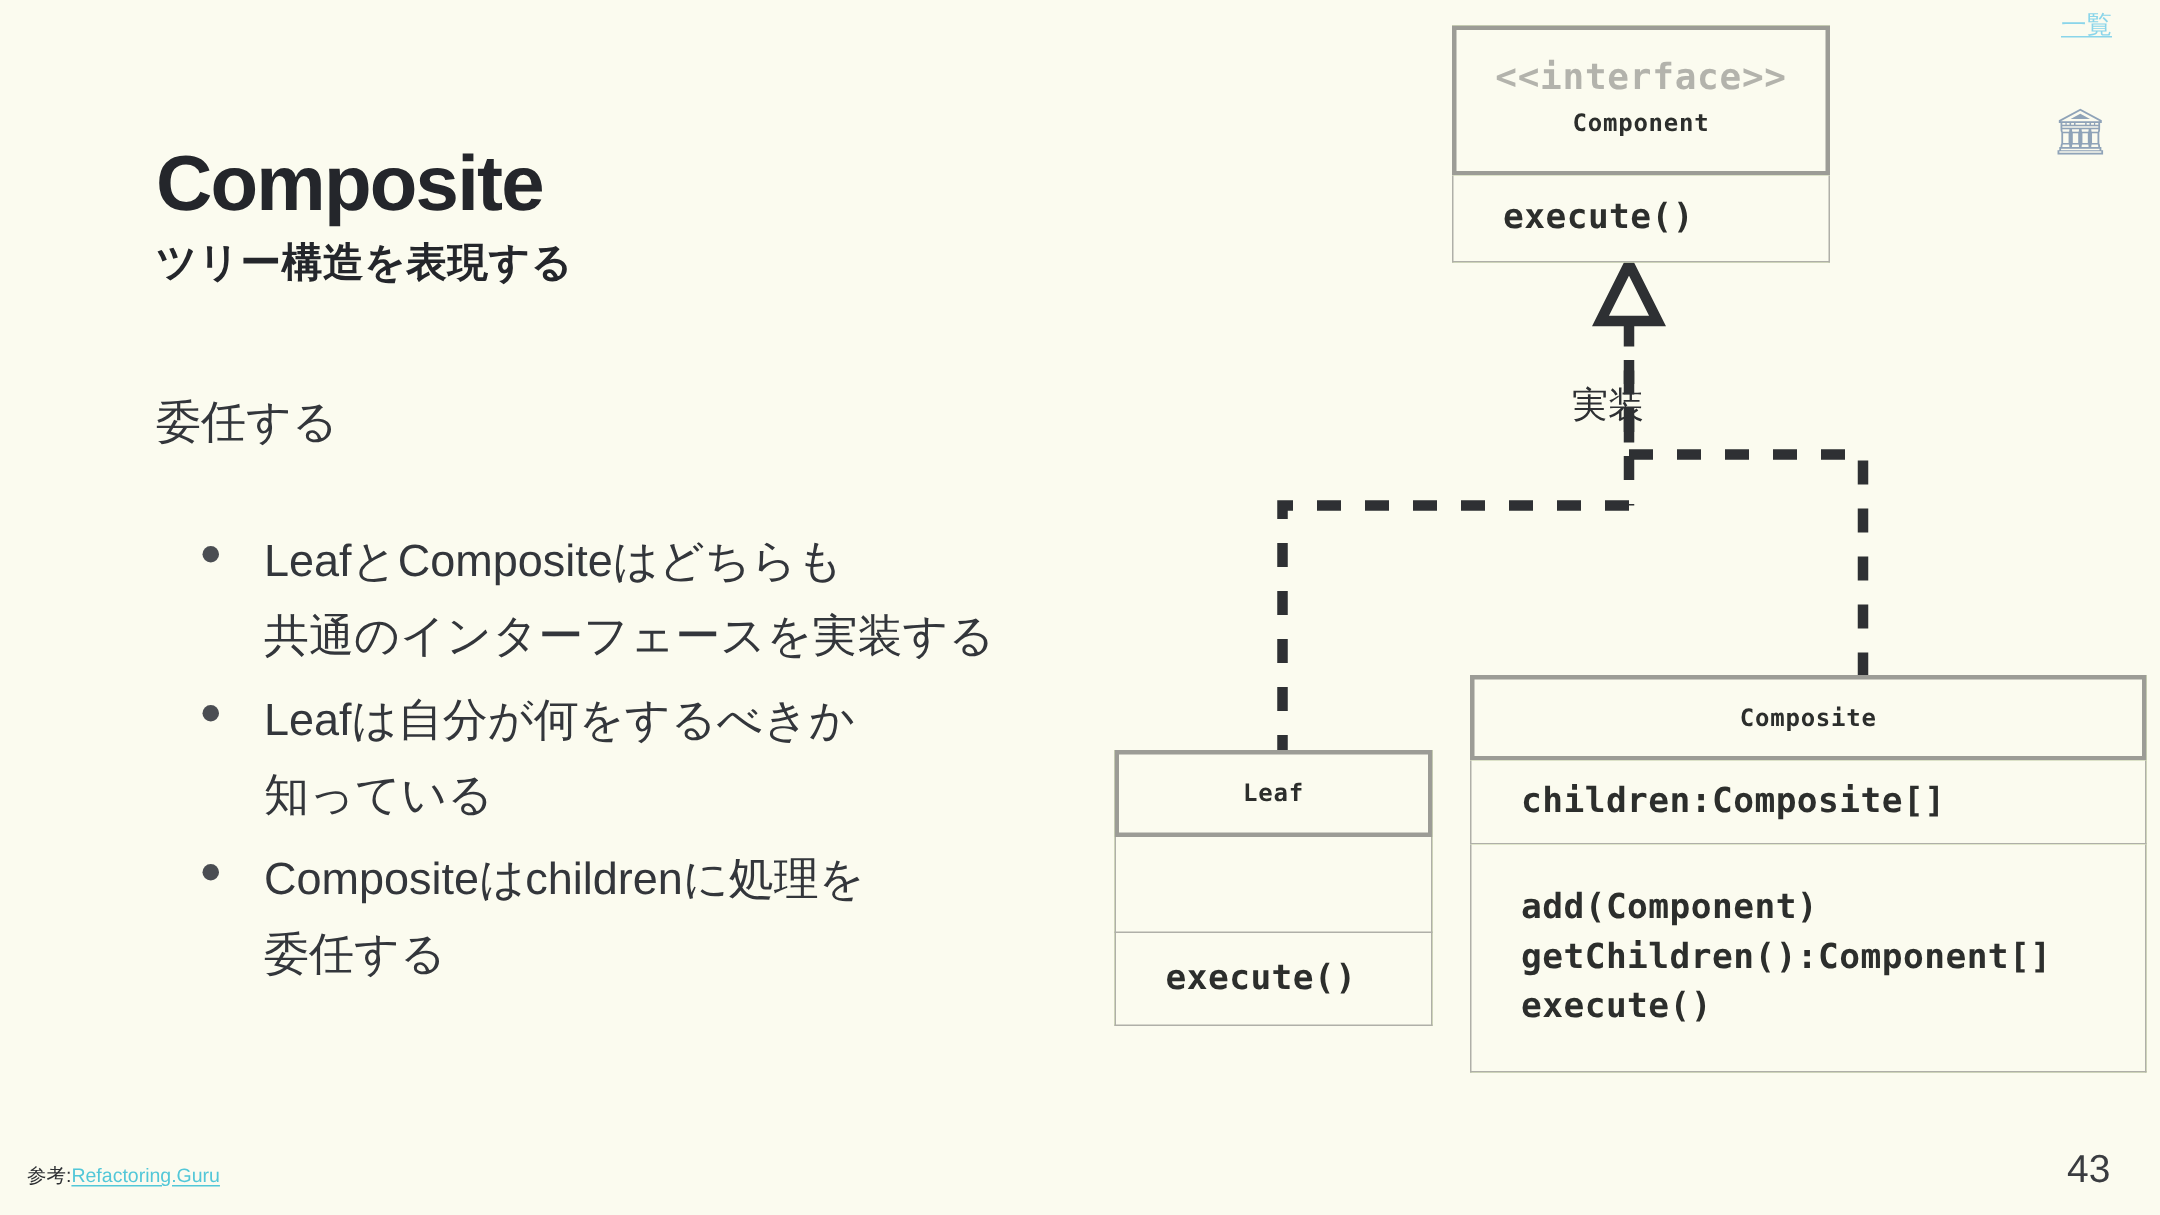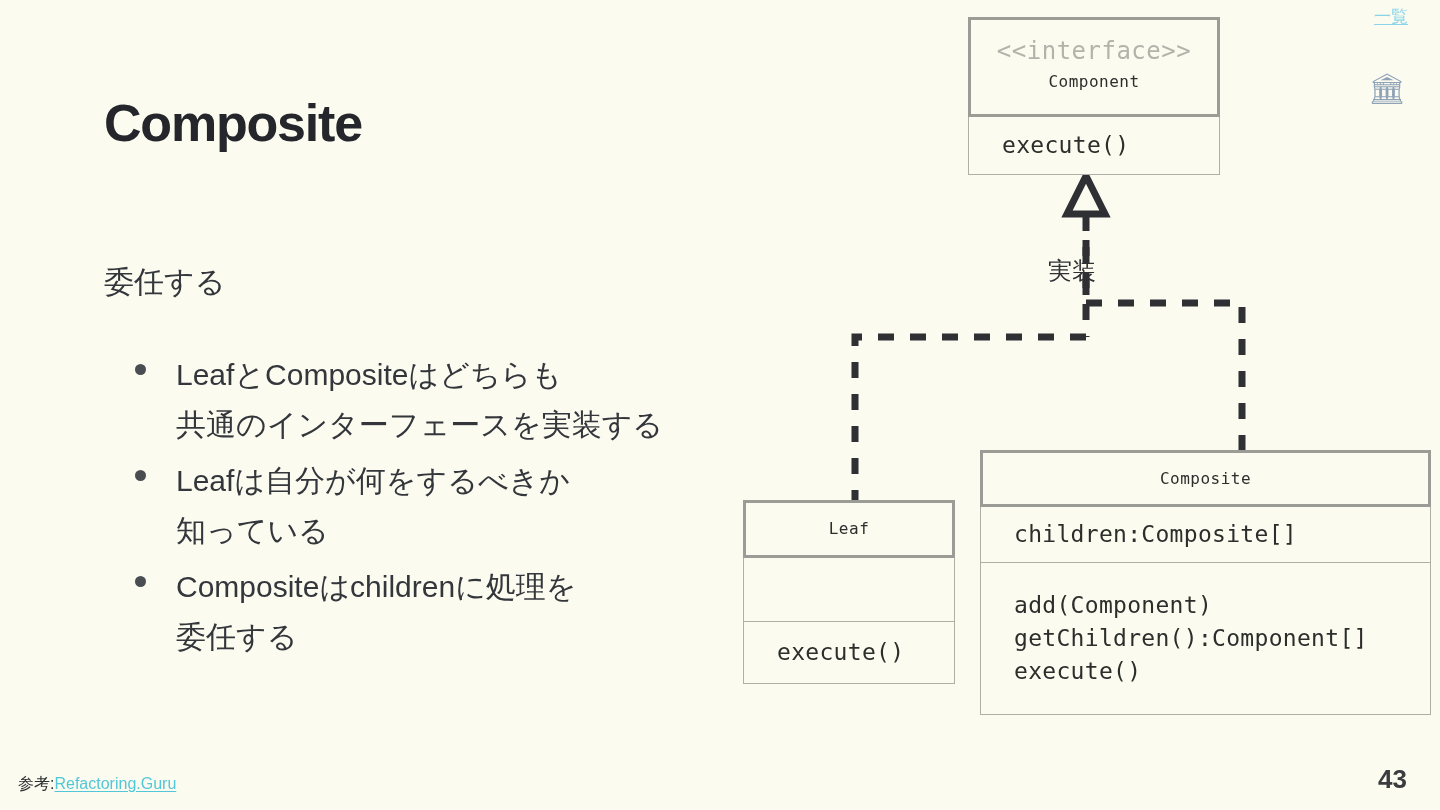--- a/index.html
+++ b/index.html
@@ -110,54 +110,54 @@
     line-height: 50px;
     color: #33363B;
     letter-spacing: 0px;
   }
 
   
   .footer-note {
     position: absolute;
     left: 18px;
     bottom: 14px;
-    font-size: 16px;
+    font-size: 13px;
     line-height: 24px;
     color: #2E3033;
     white-space: nowrap;
   }
   .footer-note .ref-link {
     color: #52C7D8;
     text-decoration: underline;
     text-decoration-color: #52C7D8;
     text-underline-offset: 2px;
     cursor: pointer;
   }
   .page-number {
     position: absolute;
     right: 33px;
     bottom: 16px;
     font-size: 26px;
     line-height: 30px;
     color: #3A3C40;
-    font-weight: bold;
   }
 
   
   .diagram {
     position: absolute;
     left: 700px;
     top: 0;
     width: 740px;
     height: 810px;
   }
   .uml-box {
     position: absolute;
     background: #bef264;
     box-sizing: border-box;
+    font-weight: bold;
   }
   .uml-head {
     border: 3px solid #9C9C96;
     box-sizing: border-box;
     background: #FBFBEF;
     display: flex;
     flex-direction: column;
     align-items: center;
     justify-content: center;
   }
@@ -211,20 +211,21 @@
 </style>
 </head>
 <body>
 
 <div class="slide">
 
   <a class="toc-link">一覧</a>
   <div class="building-icon">🏛</div>
 
   <div class="title">Composite</div>
+  <div class="subtitle">ツリー構造を表現する</div>
 
   <div class="section-head">委任する</div>
 
   <div class="bullets">
     <div class="bullet-row">
       <span class="bullet-dot">
           <i></i>
         </span>
       <span class="bullet-text">LeafとCompositeはどちらも<br>共通のインターフェースを実装する</span>
     </div>

